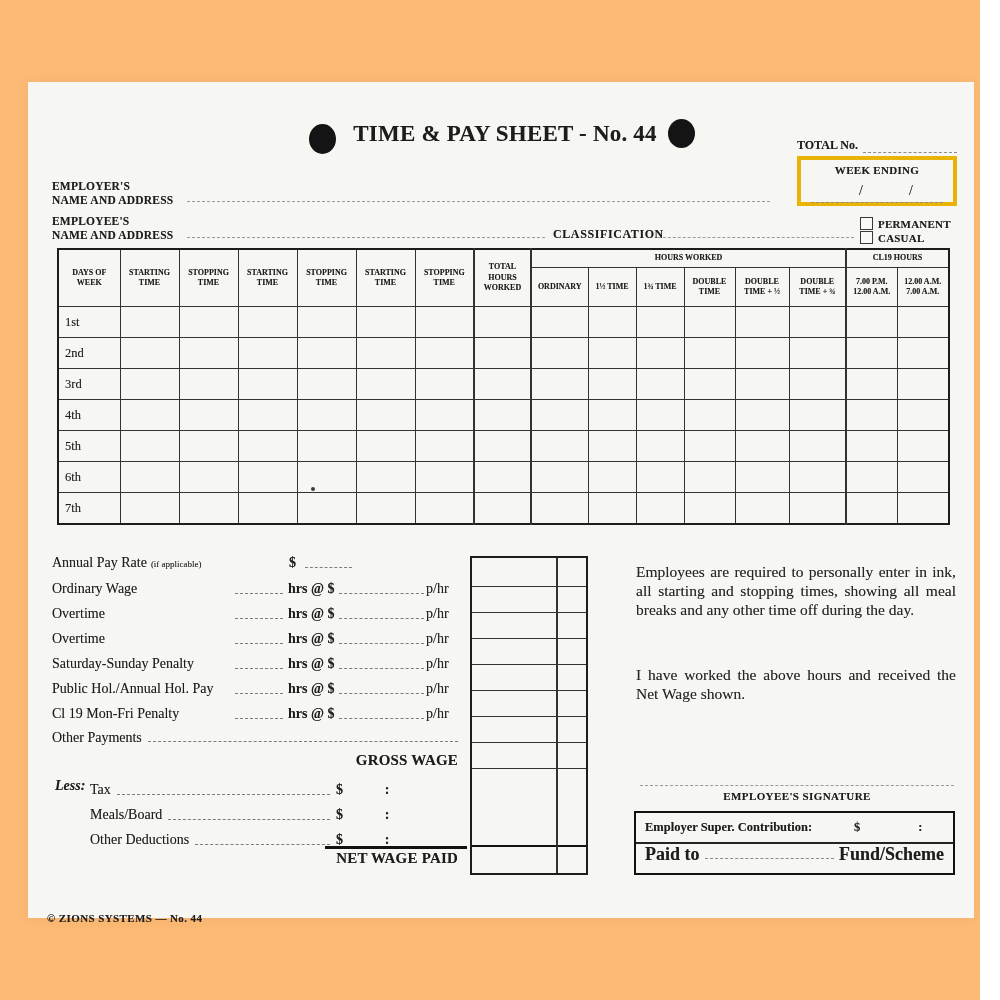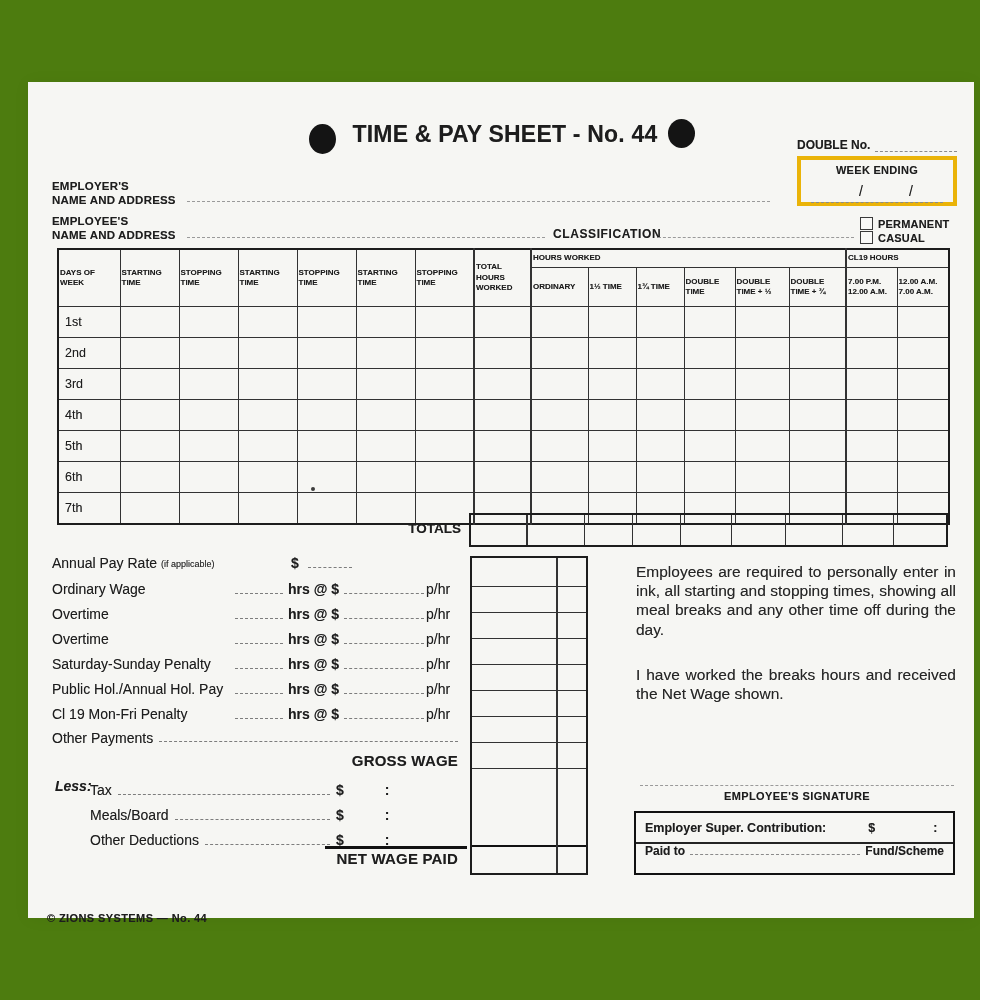--- a/index.html
+++ b/index.html
@@ -1,17 +1,17 @@
 <!DOCTYPE html>
 <html><head>
 <meta charset="utf-8">
 <style>
   html,body{margin:0;padding:0;background:#ffffff;}
-  .page{position:relative;width:980px;height:1000px;background:#4d7c0f;overflow:hidden;
-        font-family:Liberation Sans, sans-serif;color:#1d1d1d;
+  .page{position:relative;width:980px;height:1000px;background:#fdba74;overflow:hidden;
+        font-family:Liberation Serif, serif;color:#1d1d1d;
         text-shadow:0 0 0.6px rgba(50,50,50,0.45);}
   .paper{position:absolute;left:28px;top:82px;width:946px;height:836px;background:#f6f6f3;
          box-shadow:0 1px 16px rgba(0,0,0,0.05);}
   .abs{position:absolute;}
 
   
   .title{left:338px;top:121px;width:334px;text-align:center;font-size:23px;font-weight:700;letter-spacing:0.2px;white-space:nowrap;}
   .dot{border-radius:50%;background:#141414;}
   .dotL{left:309px;top:124px;width:27px;height:30px;}
   .dotR{left:668px;top:119px;width:27px;height:29px;}
@@ -30,21 +30,21 @@
   .employee-dots{left:187px;top:237px;width:358px;}
   .classification{left:553px;top:227px;font-size:12px;font-weight:600;letter-spacing:0.6px;}
   .class-dots{left:658px;top:237px;width:196px;}
   .chk{display:flex;align-items:center;font-size:11px;font-weight:600;letter-spacing:0.2px;}
   .chk .box{width:11px;height:11px;border:1.5px solid #3a3a3a;margin-right:5px;background:#f9f9f7;}
   .chk-perm{left:860px;top:217px;} .chk-cas{left:860px;top:231px;}
 
   
   .main-table{left:57px;top:248px;border-collapse:collapse;table-layout:fixed;width:891px;border:2px solid #1d1d1d;}
   .main-table th,.main-table td{border:1px solid #323232;padding:0;}
-  .main-table th{font-size:8px;font-weight:700;line-height:1.3;text-align:left;vertical-align:middle;padding:1px 1px;margin-left:40px;}
+  .main-table th{font-size:8px;font-weight:700;line-height:1.3;text-align:center;vertical-align:middle;padding:1px 1px;margin-left:40px;}
   .main-table thead tr:first-child th.band{height:15px;}
   .main-table thead tr:nth-child(2) th{height:36px;}
   .main-table tbody td{height:30px;}
   .main-table td.day{font-size:12.5px;padding-left:6px;text-align:left;vertical-align:middle;}
   .main-table .bl2{border-left-width:2px !important;}
   .main-table tbody td:nth-child(8),.main-table tbody td:nth-child(9),.main-table tbody td:nth-child(15){border-left-width:2px;}
 
   
   .totals-row{left:57px;top:513px;width:891px;height:34px;display:flex;}
   .totals-label{width:408px;padding-right:8px;text-align:right;font-size:13.5px;font-weight:700;line-height:32px;}
@@ -85,36 +85,36 @@
   .arLast{height:26px;border-bottom:none;}
 
   
   .note{width:320px;font-size:15.5px;line-height:1.24;text-align:justify;color:#262626;}
   .note1{left:636px;top:562px;} .note2{left:636px;top:665px;}
   .sig-dots{left:640px;top:785px;width:314px;}
   .sig-label{left:640px;top:790px;width:314px;text-align:center;font-size:11px;font-weight:600;letter-spacing:0.4px;}
   .super-box{left:634px;top:811px;width:321px;height:64px;border:2.5px solid #111;box-sizing:border-box;}
   .sb-row1{height:31px;border-bottom:2px solid #242424;display:flex;align-items:center;padding:0 9px;font-size:12.5px;font-weight:700;box-sizing:border-box;}
   .sb-d{margin-left:42px;} .sb-c{margin-left:58px;}
-  .sb-row2{height:27px;display:flex;align-items:flex-start;padding:0 9px 6px;font-size:12px;font-weight:700;box-sizing:border-box;}
+  .sb-row2{height:27px;display:flex;align-items:center;padding:0 9px 6px;font-size:18px;font-weight:700;box-sizing:border-box;}
   .sb-dots{flex:1;border-bottom:1.5px dashed #8a8a8a;margin:0 5px 2px 5px;height:10px;}
   .stray-dot{left:311px;top:487px;width:4px;height:4px;border-radius:50%;background:#3c3c3c;}
 </style>
 </head>
 <body>
 
 <div class="page">
   <div class="paper abs"></div>
 
   <div class="abs dot dotL"></div>
   <div class="abs dot dotR"></div>
   <div class="abs title">TIME &amp; PAY SHEET - No. 44</div>
 
   <div class="abs check-line">
-    <span>DOUBLE No.</span>
+    <span>TOTAL No.</span>
     <span class="dots"></span>
   </div>
   <div class="abs week-box">
     <div class="wlab">WEEK ENDING</div>
     <div class="week-line"><span class="s1">/</span><span class="s2">/</span></div>
   </div>
 
   <div class="abs party employer">
     <div>EMPLOYER'S</div>
     <div>NAME AND ADDRESS</div>
@@ -303,34 +303,20 @@
           <td class="c"></td>
           <td class="c"></td>
           <td class="c"></td>
           <td class="c"></td>
           <td class="c"></td>
         </tr>
     </tbody>
   </table>
   <div class="abs stray-dot"></div>
 
-  <div class="abs totals-row">
-    <div class="totals-label">TOTALS</div>
-    <div class="tboxes">
-      <div class="tbox wA"></div>
-      <div class="tbox wA"></div>
-      <div class="tbox wB"></div>
-      <div class="tbox wB"></div>
-      <div class="tbox wC"></div>
-      <div class="tbox wD"></div>
-      <div class="tbox wA"></div>
-      <div class="tbox wC"></div>
-      <div class="tbox wE"></div>
-    </div>
-  </div>
 
   <div class="abs annual">
     <span>Annual Pay Rate</span>
     <span class="note">(if applicable)</span>
     <span class="pm">$</span>
     <span class="da"></span>
   </div>
 
   <div class="abs payrow" style="top:576px">
       <span class="pl">Ordinary Wage</span>
@@ -412,21 +398,21 @@
     <div class="ar"></div>
     <div class="ar"></div>
     <div class="ar"></div>
     <div class="ar"></div>
     <div class="ar arBig"></div>
     <div class="ar arLast"></div>
     <div class="amt-div"></div>
   </div>
 
   <div class="abs note note1">Employees are required to personally enter in ink, all starting and stopping times, showing all meal breaks and any other time off during the day.</div>
-  <div class="abs note note2">I have worked the breaks hours and received the Net Wage shown.</div>
+  <div class="abs note note2">I have worked the above hours and received the Net Wage shown.</div>
 
   <div class="abs dashline sig-dots"></div>
   <div class="abs sig-label">EMPLOYEE'S SIGNATURE</div>
   <div class="abs super-box">
     <div class="sb-row1">
       <span>Employer Super. Contribution:</span>
       <span class="sb-d">$</span>
       <span class="sb-c">:</span>
     </div>
     <div class="sb-row2">

